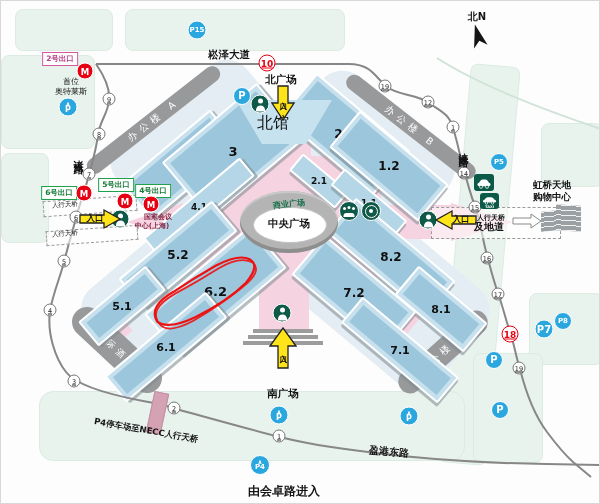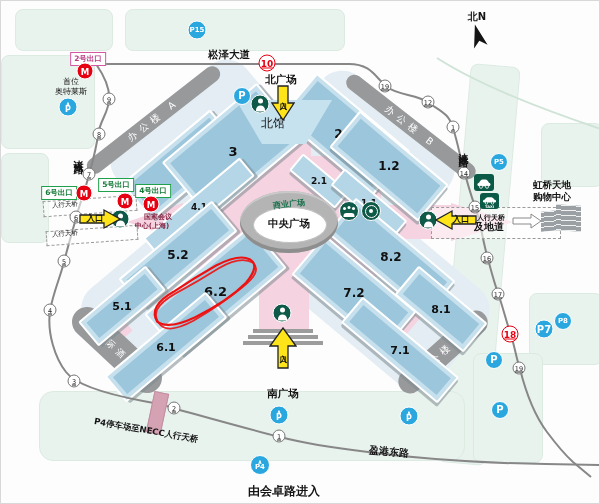--- a/index.html
+++ b/index.html
@@ -32,21 +32,21 @@
   .gicon.meet::before{content:"";position:absolute;top:4px;left:50%;transform:translateX(-50%);width:3px;height:3px;border-radius:50%;
           background:#fff;box-shadow:-4.5px 1px 0 #fff,4.5px 1px 0 #fff;}
   .gicon.meet::after{content:"";position:absolute;bottom:3px;left:50%;transform:translateX(-50%);width:11px;height:4.5px;border-radius:3px 3px 0 0;background:#fff;}
   .gicon.serv::before{content:"";position:absolute;inset:2.5px;border:1.5px solid #fff;border-radius:50%;}
   .gicon.serv::after{content:"";position:absolute;top:50%;left:50%;transform:translate(-50%,-50%);width:4px;height:4px;border-radius:50%;background:#fff;}
   .metro{position:absolute;width:15px;height:15px;border-radius:50%;background:#e60012;border:1px solid #fff;color:#fff;
          font-size:8.5px;font-weight:bold;display:flex;align-items:center;justify-content:center;transform:translate(-50%,-50%);z-index:31;}
   .exitbox{position:absolute;background:#fff;font-size:7.5px;font-weight:bold;padding:1px 3px;white-space:nowrap;
            transform:translate(-50%,-50%);z-index:31;border:1.6px solid;}
   .exitbox.green{border-color:#1fa14b;color:#157a38;}
-  .exitbox.mag{border-color:#d5579f;color:#b83e85;margin-left:28px;}
+  .exitbox.mag{border-color:#d5579f;color:#b83e85;}
   .dash{position:absolute;border:1px dashed #9a9a9a;background:rgba(255,255,255,.55);z-index:29;}
   .steps{position:absolute;background:#9c9c9c;}
   .arrsvg{position:absolute;z-index:33;}
   .arrlbl{position:absolute;transform:translate(-50%,-50%);font-weight:bold;color:#111;z-index:34;white-space:nowrap;}
   .ring-o{position:absolute;left:239px;top:190px;width:98px;height:62px;border-radius:50%;background:#b4b4b4;
           box-shadow:inset 0 -4px 0 #8e8e8e, inset 0 2px 0 #c9c9c9;z-index:20;}
   .ring-i{position:absolute;left:252px;top:206px;width:72px;height:34px;border-radius:50%;background:#fff;border:1px solid #c2c2c2;z-index:21;}
   .fan{position:absolute;left:233px;top:99px;width:100px;height:44px;background:#c6e2ef;
        clip-path:polygon(2% 0,98% 0,72% 100%,28% 100%);z-index:15;}
   .mallbx{position:absolute;background:#9aa0a4;z-index:31;
@@ -283,21 +283,21 @@
   </svg>
 
   <span class="t b" style="left:228px;top:54px;font-size:10.5px;z-index:33">崧泽大道</span>
   <span class="t b vtext" style="left:77px;top:154px;font-size:10px;z-index:33">诸光路</span>
   <span class="t b vtext" style="left:462px;top:147px;font-size:10px;z-index:33">涞港路</span>
   <span class="t b" style="left:388px;top:451px;font-size:10px;transform:translate(-50%,-50%) rotate(5deg);z-index:33">盈港东路</span>
   <span class="t b" style="left:283px;top:490px;font-size:12px;z-index:33">由会卓路进入</span>
   <span class="t b" style="left:145px;top:430px;font-size:8.5px;transform:translate(-50%,-50%) rotate(10deg);z-index:33">P4停车场至NECC人行天桥</span>
   <span class="t b" style="left:280px;top:79px;font-size:10.5px;z-index:33">北广场</span>
   <span class="t b" style="left:282px;top:393px;font-size:10.5px;z-index:33">南广场</span>
-  <span class="t" style="left:272px;top:122px;font-size:12px;z-index:33">北馆</span>
+  <span class="t" style="left:272px;top:122px;font-size:16px;z-index:33">北馆</span>
   <span class="t b" style="left:288px;top:223px;font-size:10.5px;z-index:33">中央广场</span>
   <span class="t b" style="left:288px;top:203px;font-size:8px;color:#15704a;transform:translate(-50%,-50%) rotate(-6deg);z-index:33">商业广场</span>
   <span class="t" style="left:70px;top:80px;font-size:8px;z-index:33">首位</span>
   <span class="t" style="left:70px;top:90px;font-size:8px;z-index:33">奥特莱斯</span>
   <span class="t b" style="left:157px;top:216px;font-size:7px;color:#8a2846;z-index:33">国家会议</span>
   <span class="t b" style="left:151px;top:225px;font-size:7px;color:#8a2846;z-index:33">中心(上海)</span>
   <span class="t b" style="left:551px;top:184px;font-size:9.5px;z-index:33">虹桥天地</span>
   <span class="t b" style="left:551px;top:196px;font-size:9.5px;z-index:33">购物中心</span>
   <span class="t" style="left:64px;top:204px;font-size:6.5px;transform:translate(-50%,-50%) rotate(-4deg);z-index:33">人行天桥</span>
   <span class="t" style="left:64px;top:233px;font-size:6.5px;transform:translate(-50%,-50%) rotate(-4deg);z-index:33">人行天桥</span>

